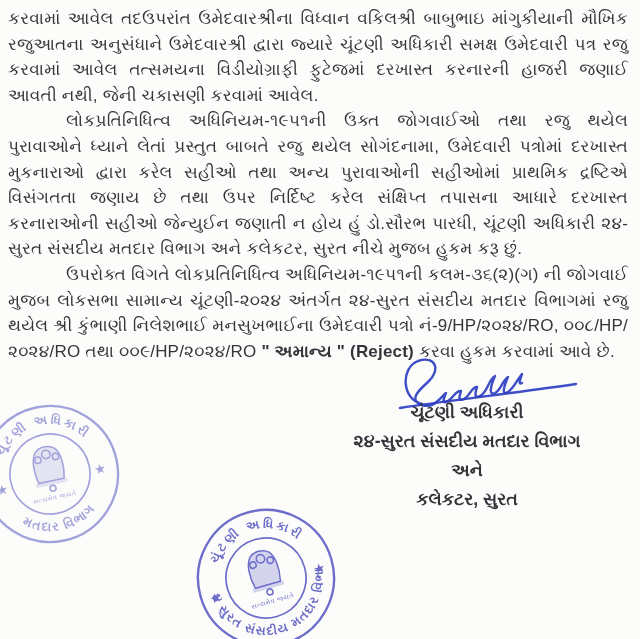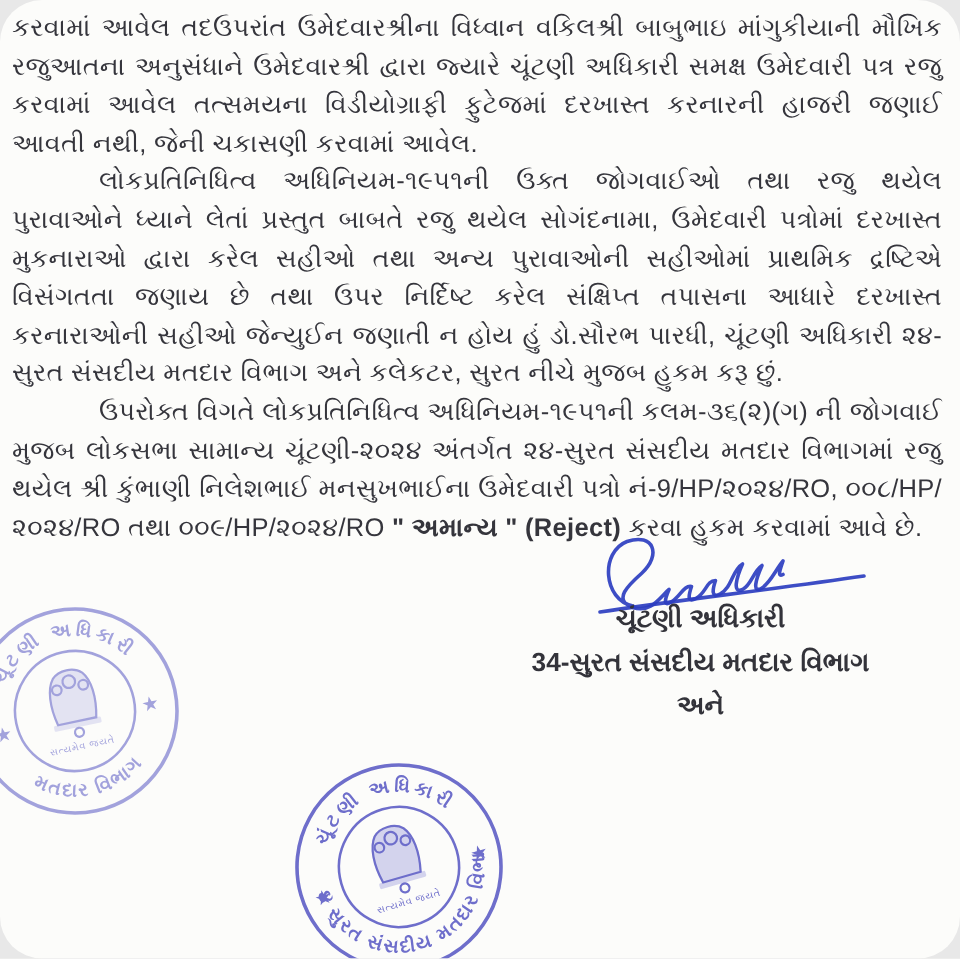--- a/index.html
+++ b/index.html
@@ -9,21 +9,20 @@
     --paper:#fcfcfa;
   }
   html,body{margin:0;padding:0;background:#e8e8e8;}
   .page{
     position:relative;
     width:640px;height:639px;
     background:var(--paper);
     overflow:hidden;
     font-family:"Liberation Sans","DejaVu Sans",sans-serif;
     color:var(--ink);
-    border-radius:28px;
   }
   .doc-text{position:absolute;left:8px;right:12px;top:6px;}
   p.body{
     margin:0;
     font-size:17px;
     line-height:25.6px;
     text-align:justify;
     text-justify:inter-word;
     letter-spacing:.2px;
   }
@@ -80,22 +79,23 @@
     </p>
   </div>
 
   <svg class="sig-scrawl" viewBox="0 0 192 58">
     <path d="M30,50 C10,46 8,14 26,7 C44,1 49,16 36,28 C27,36 16,46 30,51 C42,55 48,44 54,39 C51,46 50,51 56,47 C62,43 64,36 69,37 C67,43 66,48 72,45 C79,41 79,33 85,33 C83,39 82,45 88,42 C96,38 96,26 103,22 C99,31 96,42 103,39 C109,36 110,27 116,23 C112,32 109,42 116,38 C122,34 125,26 130,20 C128,26 126,31 130,29"></path>
     <path d="M8,54 C54,47 122,39 184,30"></path>
   </svg>
 
   <div class="sig-block">
     <div class="sig-line">ચૂંટણી અધિકારી</div>
-    <div class="sig-line">34-સુરત સંસદીય મતદાર વિભાગ</div>
+    <div class="sig-line">૨૪-સુરત સંસદીય મતદાર વિભાગ</div>
     <div class="sig-line">અને</div>
+    <div class="sig-line">કલેકટર, સુરત</div>
   </div>
 
   <svg class="stamp stamp-left" viewBox="-114 -114 228 228">
     <defs>
       <path id="arcTopL" d="M -50,0 A 50,50 0 0 1 50,0"></path>
       <path id="arcBotL" d="M -57,0 A 57,57 0 0 0 57,0"></path>
     </defs>
     <circle class="ring-outer" r="68"></circle>
     <circle class="ring-inner" r="40"></circle>
     <text class="ring-text" text-anchor="middle">

